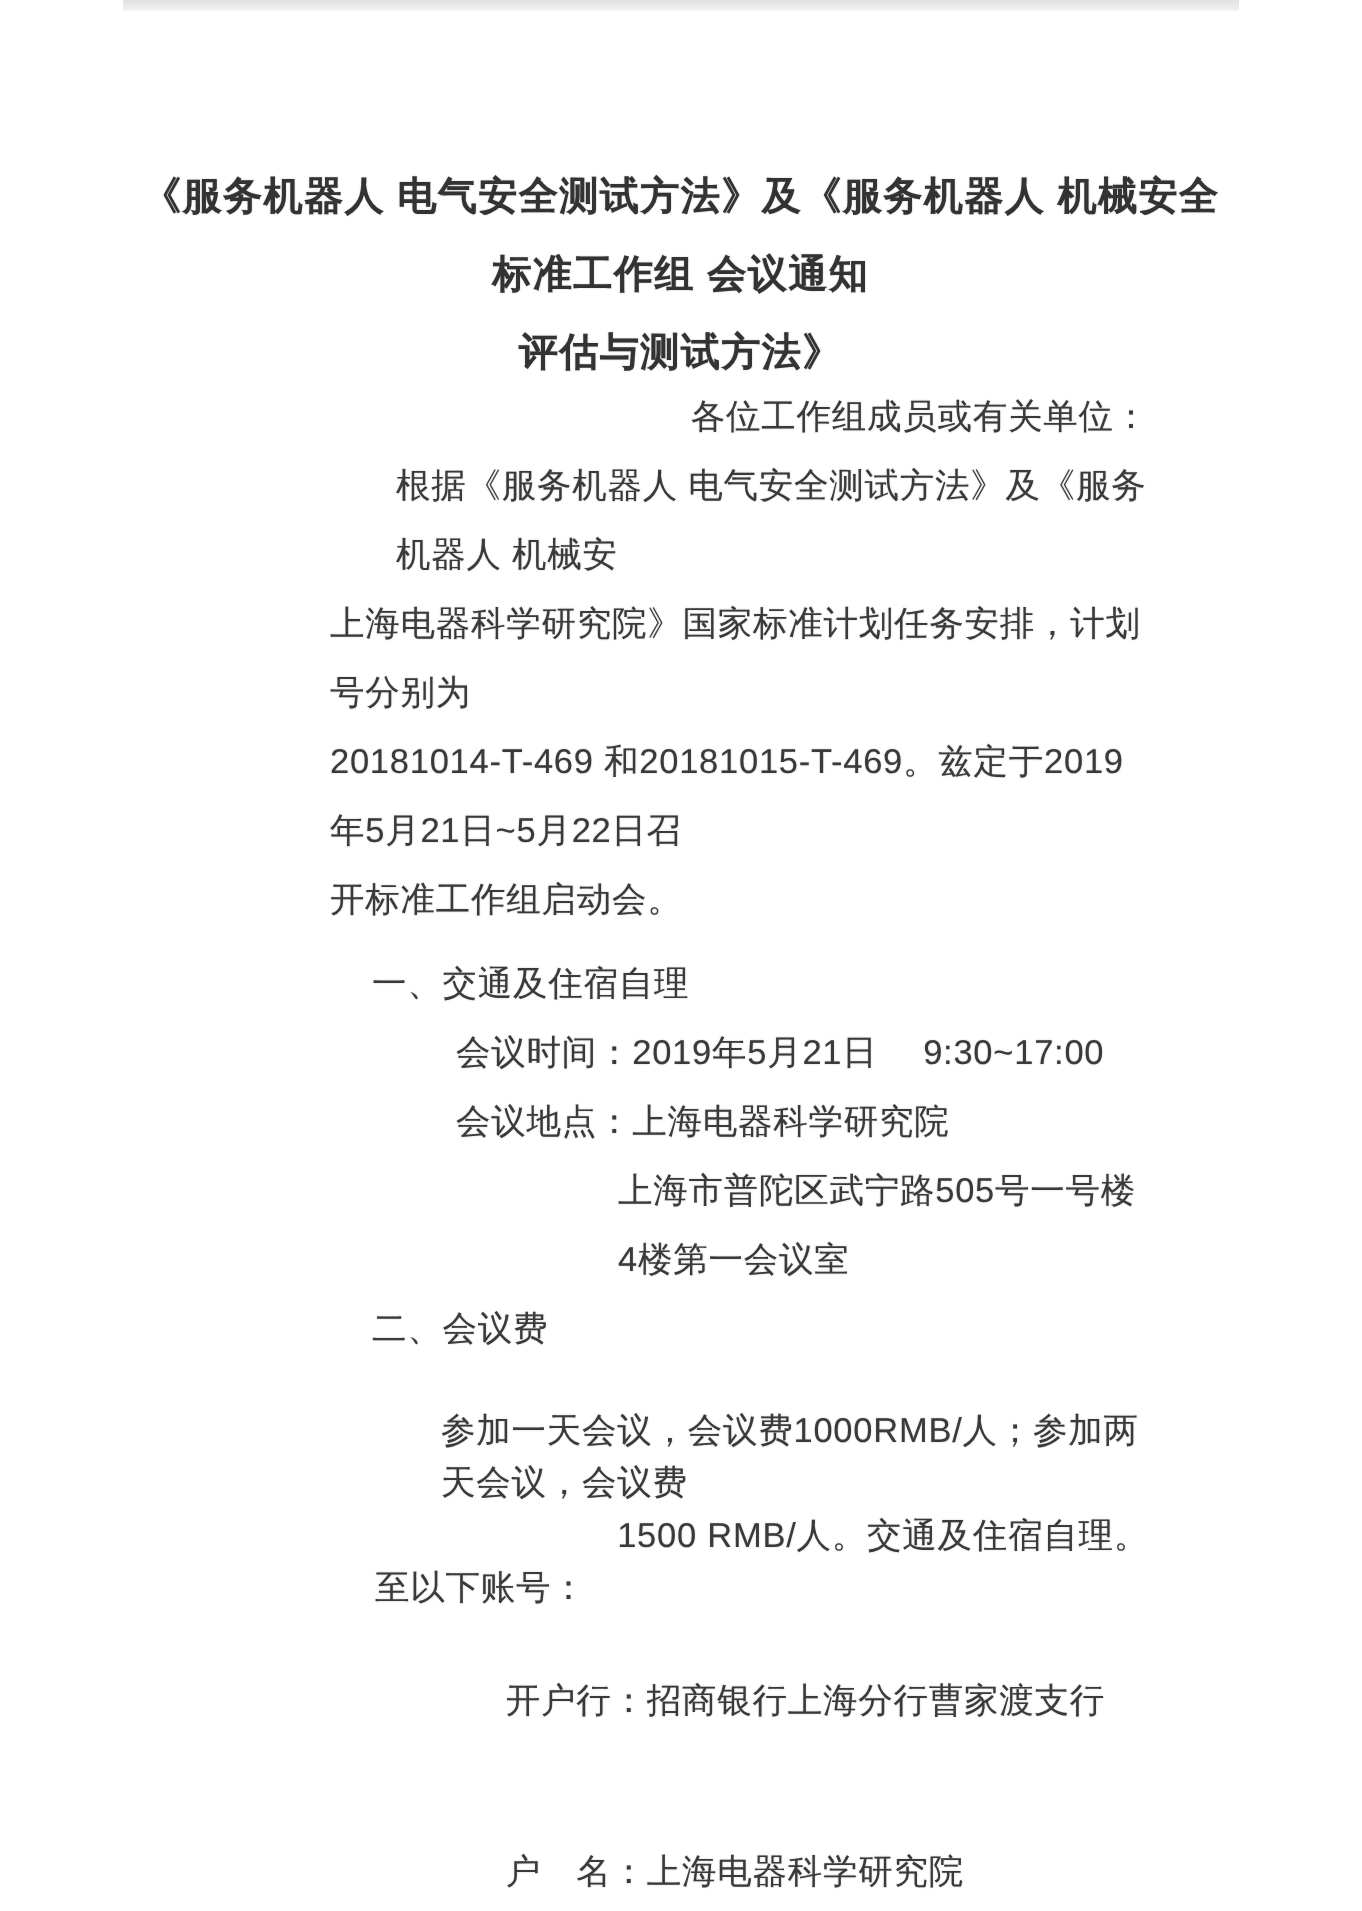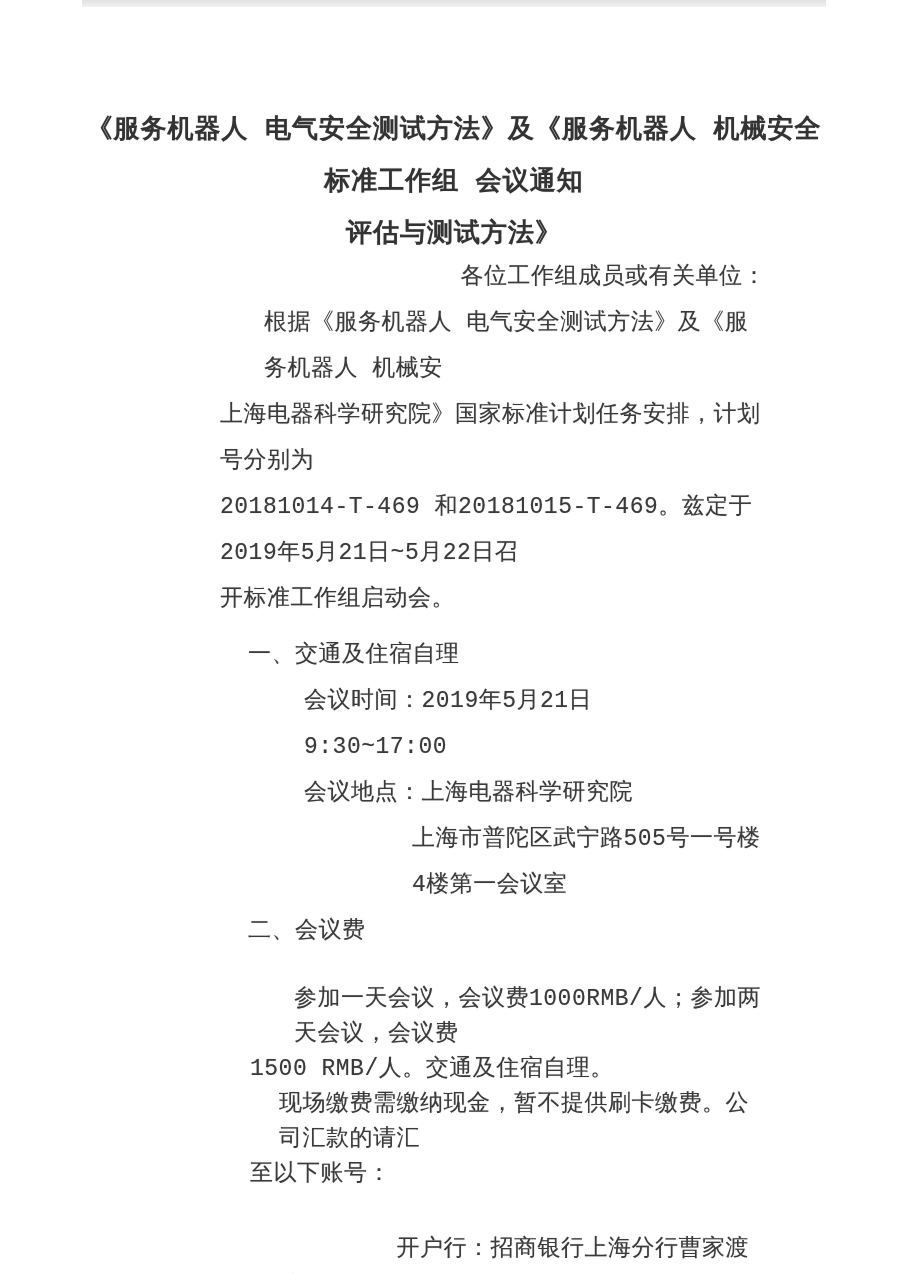--- a/index.html
+++ b/index.html
@@ -7,21 +7,21 @@
     padding: 0;
     background: #ffffff;
   }
   .page {
     position: relative;
     width: 744px;
     height: 1274px;
     margin: 0 auto;
     background: #ffffff;
     overflow: hidden;
-    font-family: Liberation Mono, monospace;
+    font-family: Liberation Sans, sans-serif;
     color: #3a3a3a;
   }
   .top-edge {
     position: absolute;
     top: 0; left: 0; right: 0;
     height: 7px;
     background: linear-gradient(#e1e1e1, #f2f2f2);
   }
   .scan-text {
     text-shadow: 0 0 1px rgba(80,80,80,0.45);
@@ -52,21 +52,21 @@
   .ind-para   { padding-left: 44px; }
   .sec-head   { padding-left: 28px; }
   .sec1-head  { margin-top: 10px; }
   .item       { padding-left: 84px; }
   .addr       { padding-left: 192px; }
   .fee-line {
     line-height: 35px;
     white-space: pre-wrap;
   }
   .fee-first  { padding-left: 74px; margin-top: 28px; }
-  .fee-cont   { padding-left: 30px; }
+  .fee-cont   { padding-left: 30px; text-align: right; }
   .pay-first  { padding-left: 59px; }
   .pay-cont   { padding-left: 30px; }
   .acct-line {
     line-height: 38px;
     padding-left: 62px;
     white-space: pre-wrap;
   }
 </style>
 </head>
 <body>
@@ -94,21 +94,20 @@
       <div class="line sec-head sec1-head">一、交通及住宿自理</div>
       <div class="line item">会议时间：2019年5月21日　 9:30~17:00</div>
       <div class="line item">会议地点：上海电器科学研究院</div>
       <div class="line addr">上海市普陀区武宁路505号一号楼4楼第一会议室</div>
     </div>
 
     <div>
       <div class="line sec-head">二、会议费</div>
       <div class="fee-line fee-first">参加一天会议，会议费1000RMB/人；参加两天会议，会议费</div>
       <div class="fee-line fee-cont">1500 RMB/人。交通及住宿自理。</div>
-      <div class="fee-line pay-first">现场缴费需缴纳现金，暂不提供刷卡缴费。公司汇款的请汇</div>
       <div class="fee-line pay-cont">至以下账号：</div>
 
       <div class="acct-line">
         <span>开户行：</span><span>招商银行上海分行曹家渡支行</span>
       </div>
       <div class="acct-line">
         <span>户　名：</span><span>上海电器科学研究院</span>
       </div>
       <div class="acct-line">
         

